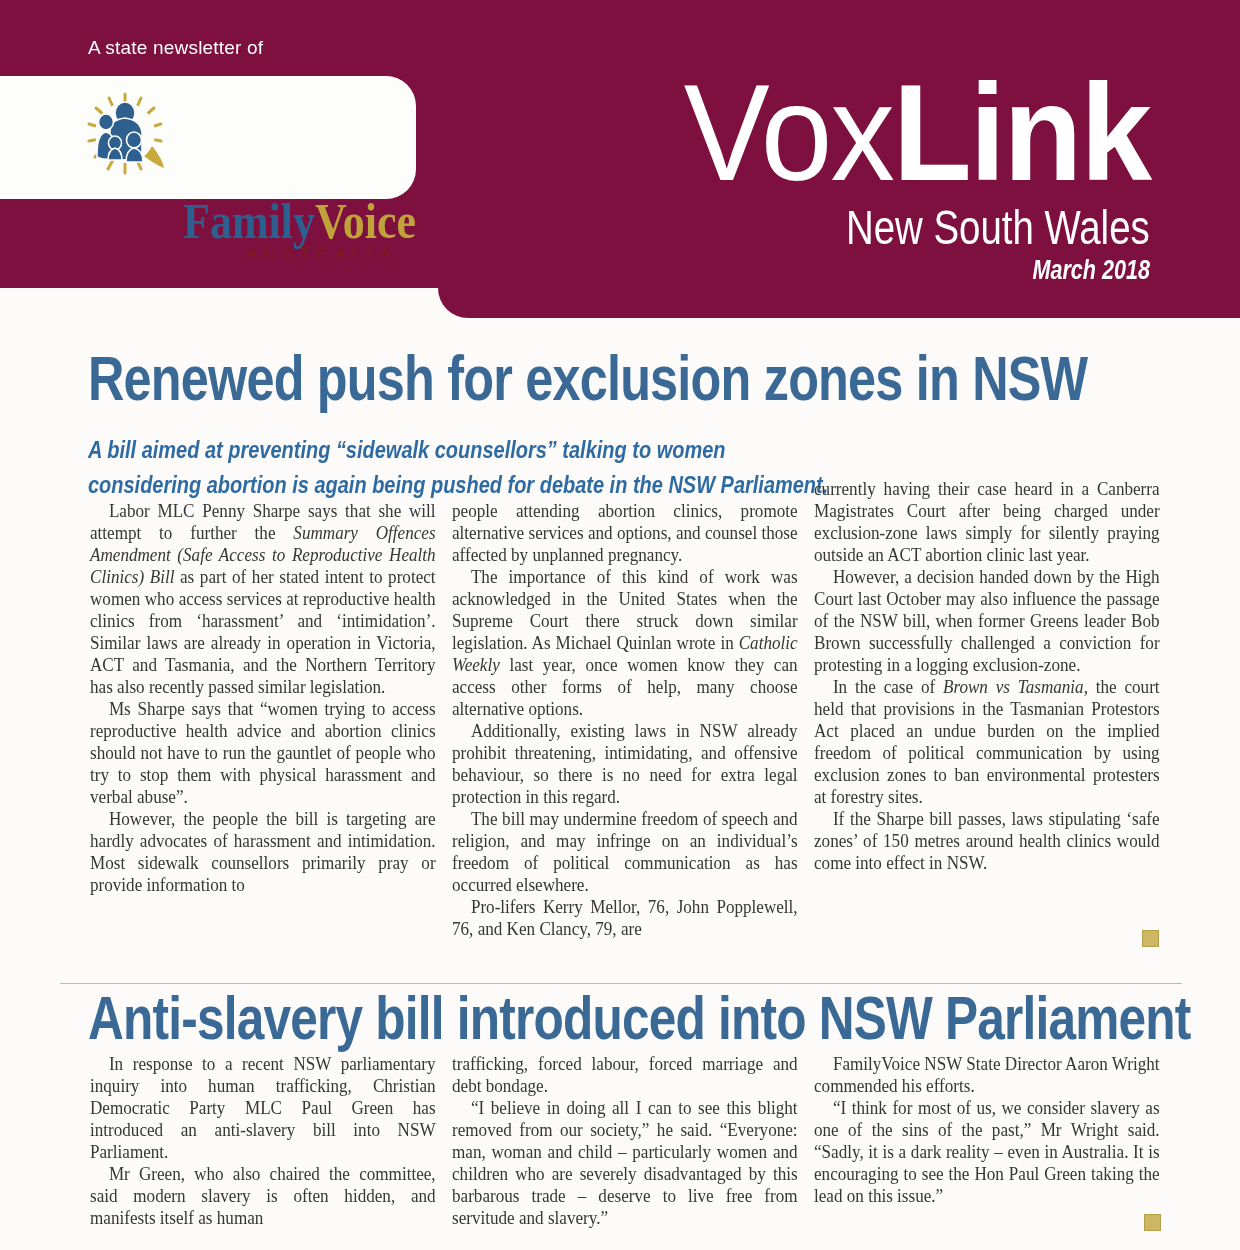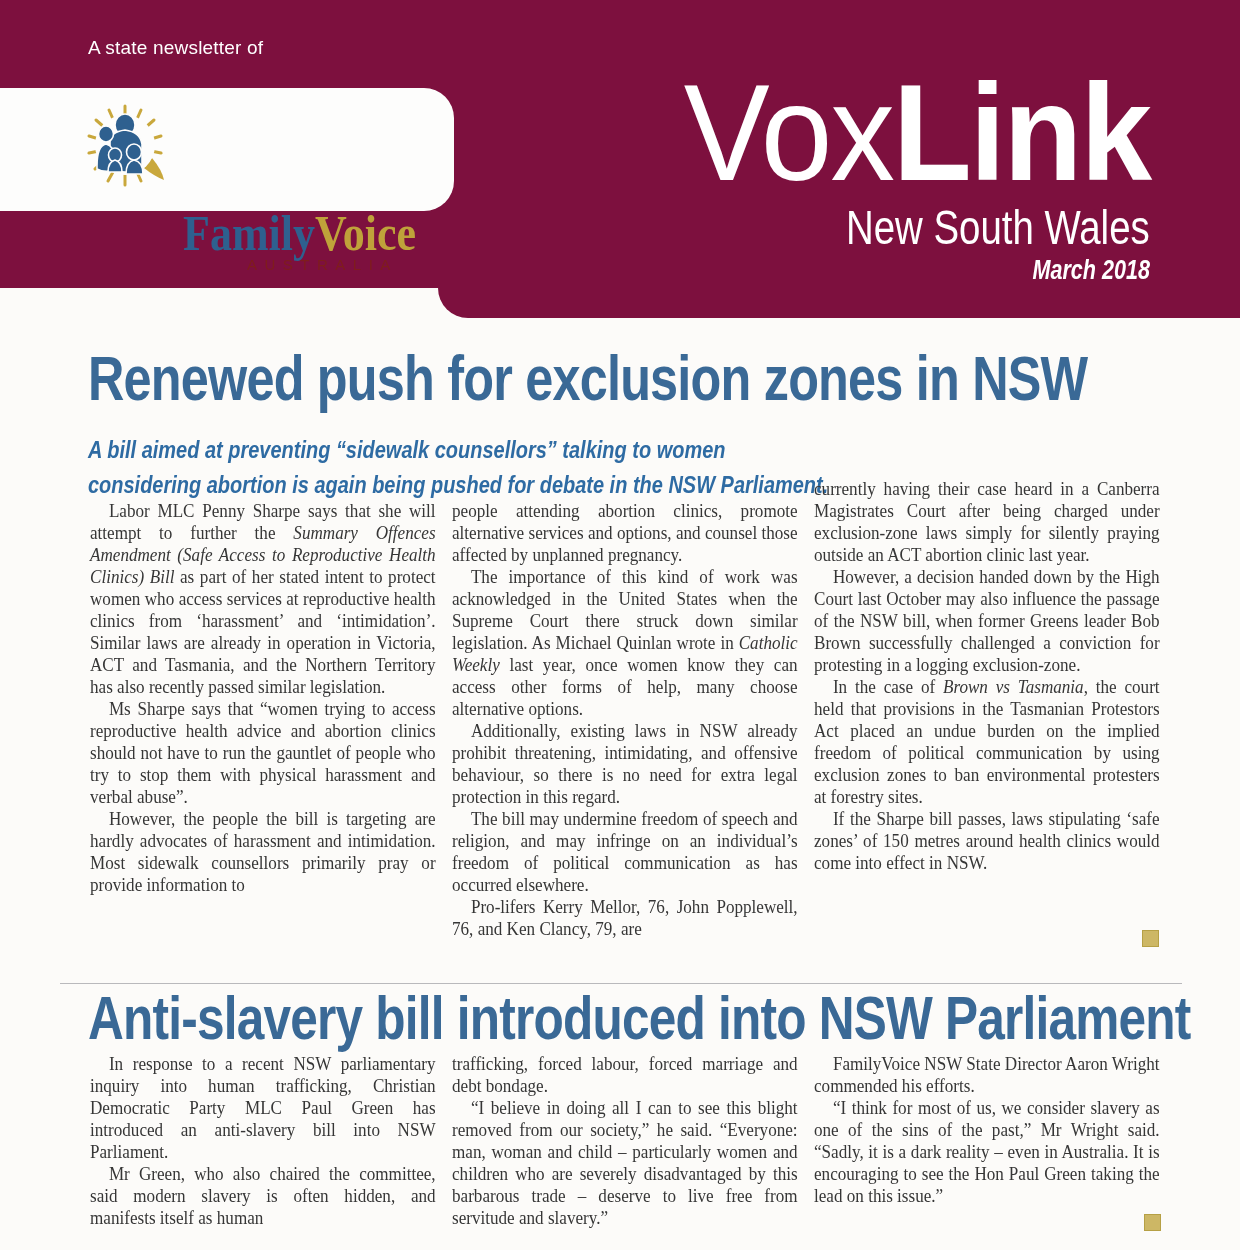--- a/index.html
+++ b/index.html
@@ -3,21 +3,21 @@
 <meta charset="utf-8">
 <style>
   html,body{margin:0;padding:0;}
   body{background:#fcfbf9;font-family:"Liberation Sans",sans-serif;}
   .page{position:relative;width:1240px;height:1250px;background:#fcfbf9;overflow:hidden;}
 
   
   .maroon-base{position:absolute;left:0;top:0;width:1240px;height:288px;background:#7d103e;}
   .maroon-right{position:absolute;left:438px;right:0;top:0;height:318px;background:#7d103e;border-bottom-left-radius:30px;}
   .tagline{position:absolute;left:88px;top:37px;color:#ffffff;font-size:19px;letter-spacing:.2px;}
-  .logo-box{position:absolute;left:0;top:88px;width:454px;height:123px;background:#fdfdfc;border-radius:0 30px 30px 0;}
+  .logo-box{position:absolute;left:0;top:76px;width:416px;height:123px;background:#fdfdfc;border-radius:0 30px 30px 0;}
   .logo-icon{position:absolute;left:84px;top:8px;width:82px;height:104px;}
   .logo-name{position:absolute;left:183px;top:120px;font-family:"Liberation Serif",serif;font-weight:bold;font-size:50px;line-height:1;transform:scaleX(.88);transform-origin:left top;white-space:nowrap;}
   .logo-name .lf{color:#2e608f;}
   .logo-name .lv{color:#bfa23a;}
   .logo-aus{position:absolute;left:247px;top:168px;font-size:15px;letter-spacing:7.5px;color:#7f1d1d;}
   .mast-title{position:absolute;right:90px;top:64px;color:#ffffff;font-size:137px;line-height:1;letter-spacing:-2px;transform:scaleX(.94);transform-origin:right top;white-space:nowrap;font-weight:400;}
   .mast-title b{font-weight:700;}
   .mast-region{position:absolute;right:90px;top:204px;color:#ffffff;font-size:48px;line-height:1;transform:scaleX(.8);transform-origin:right top;white-space:nowrap;}
   .mast-date{position:absolute;right:90px;top:257px;color:#ffffff;font-size:27px;font-weight:bold;font-style:italic;line-height:1;transform:scaleX(.8);transform-origin:right top;white-space:nowrap;}
 

